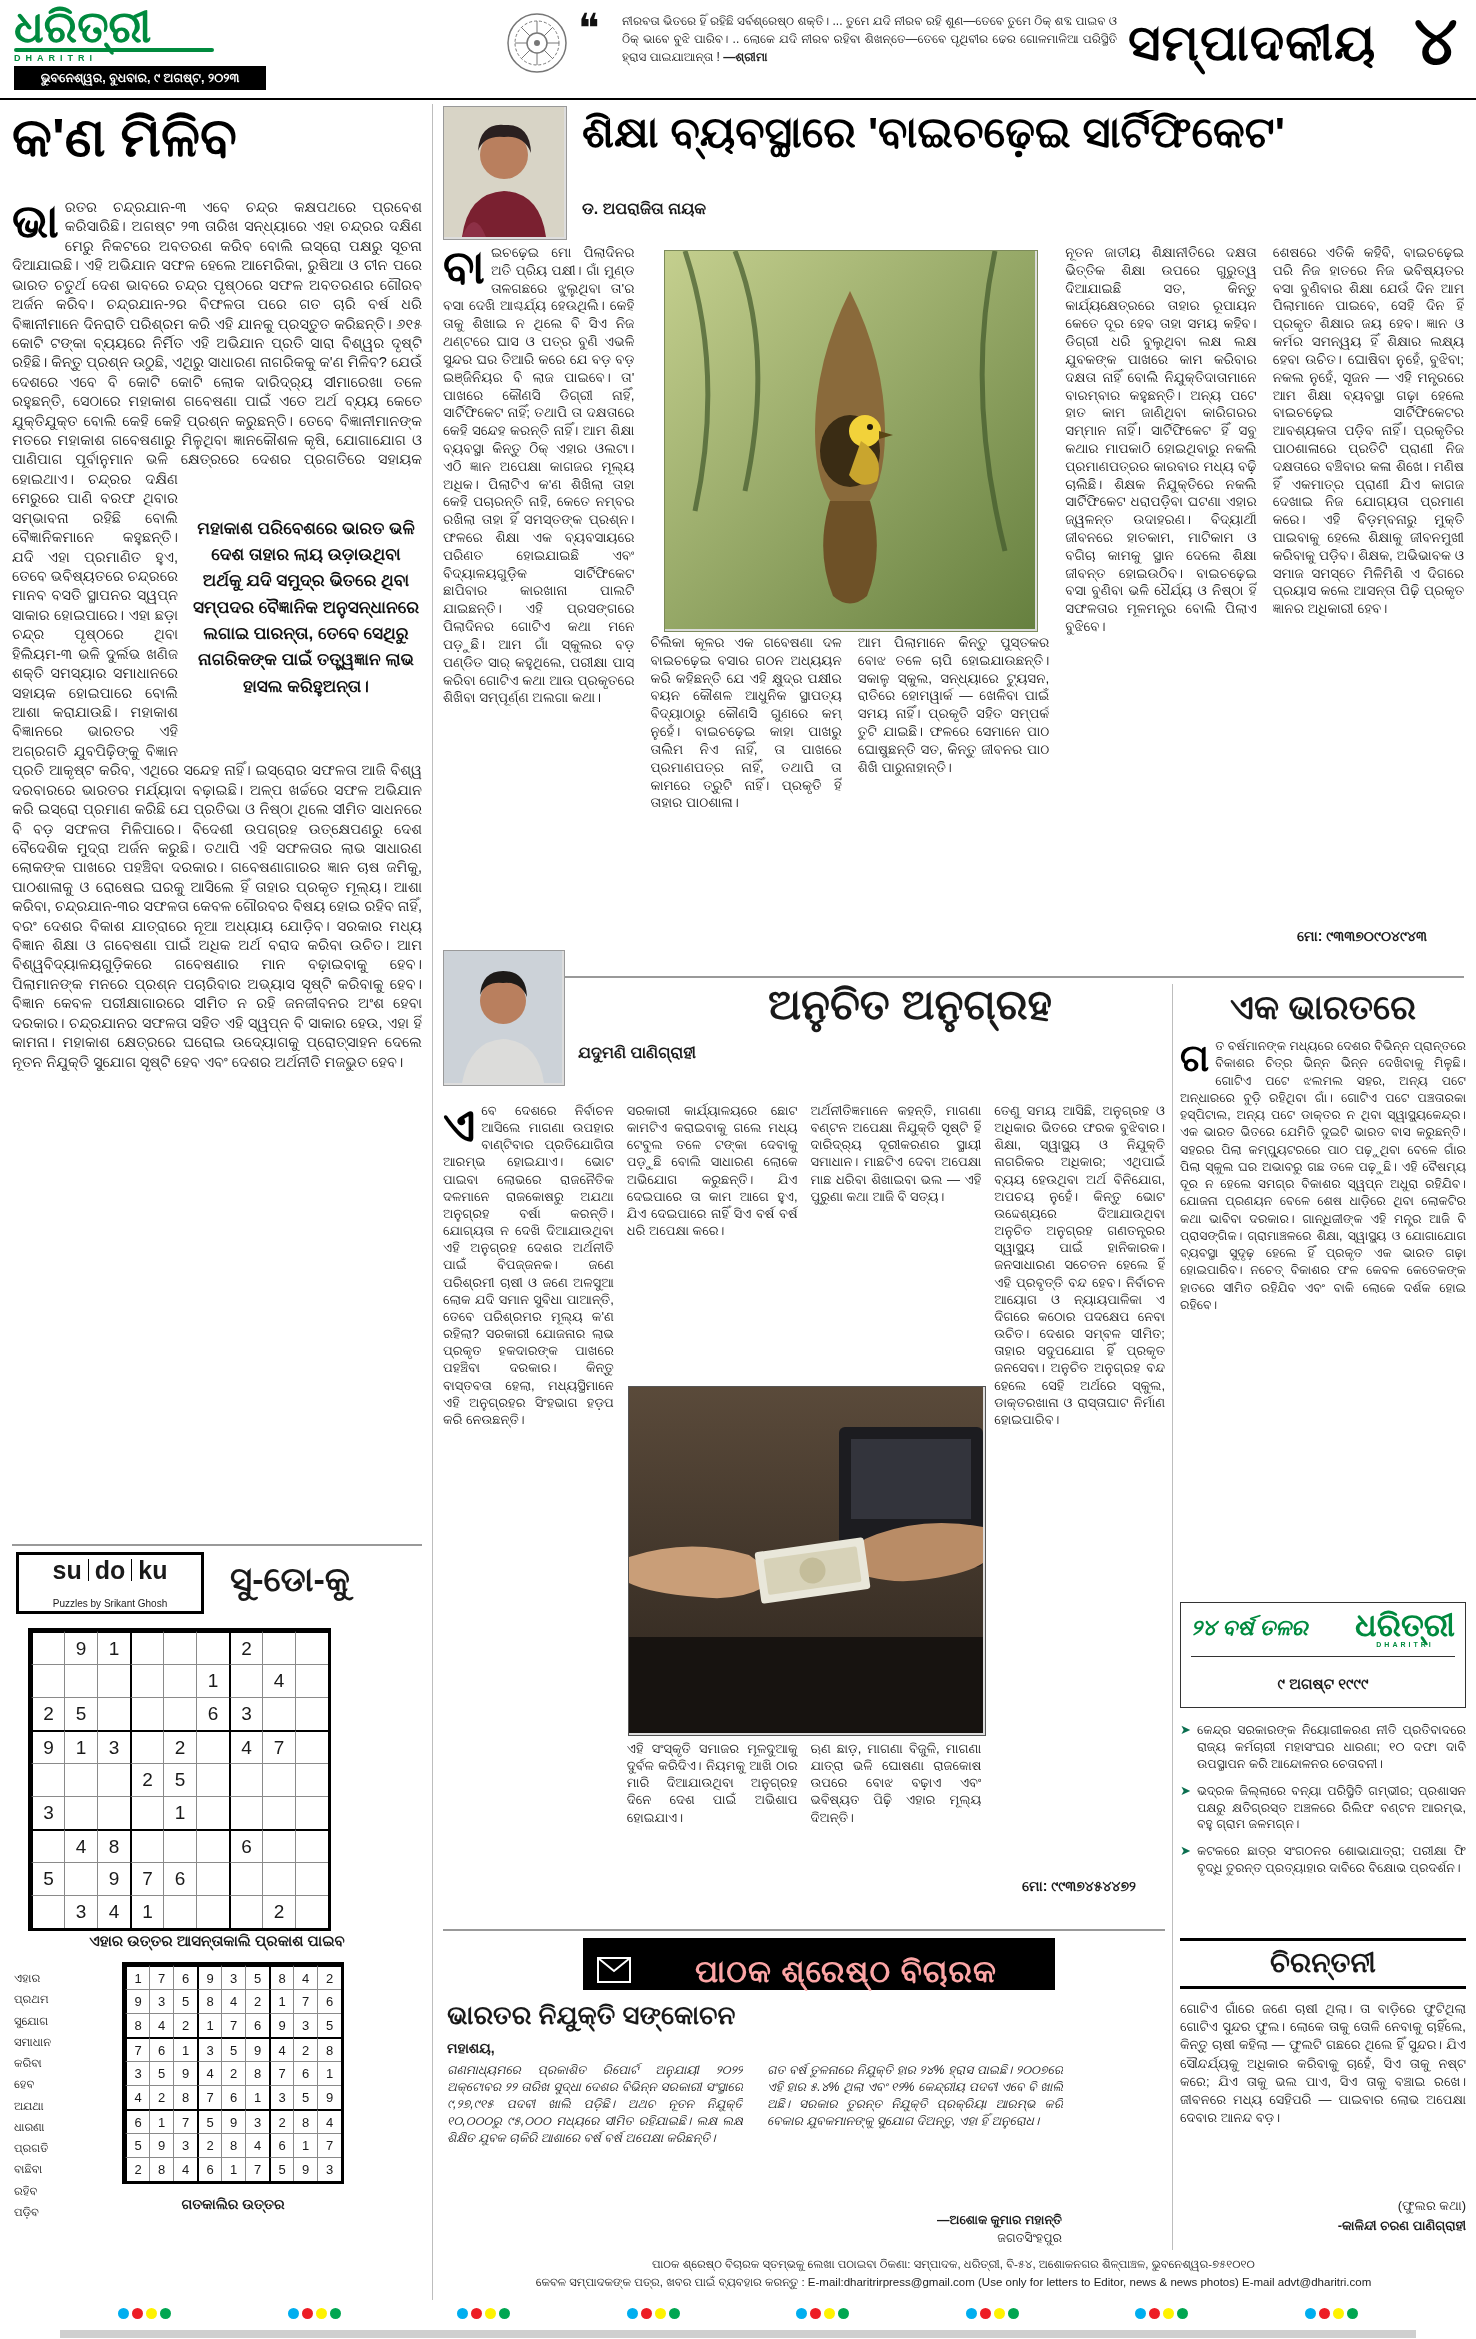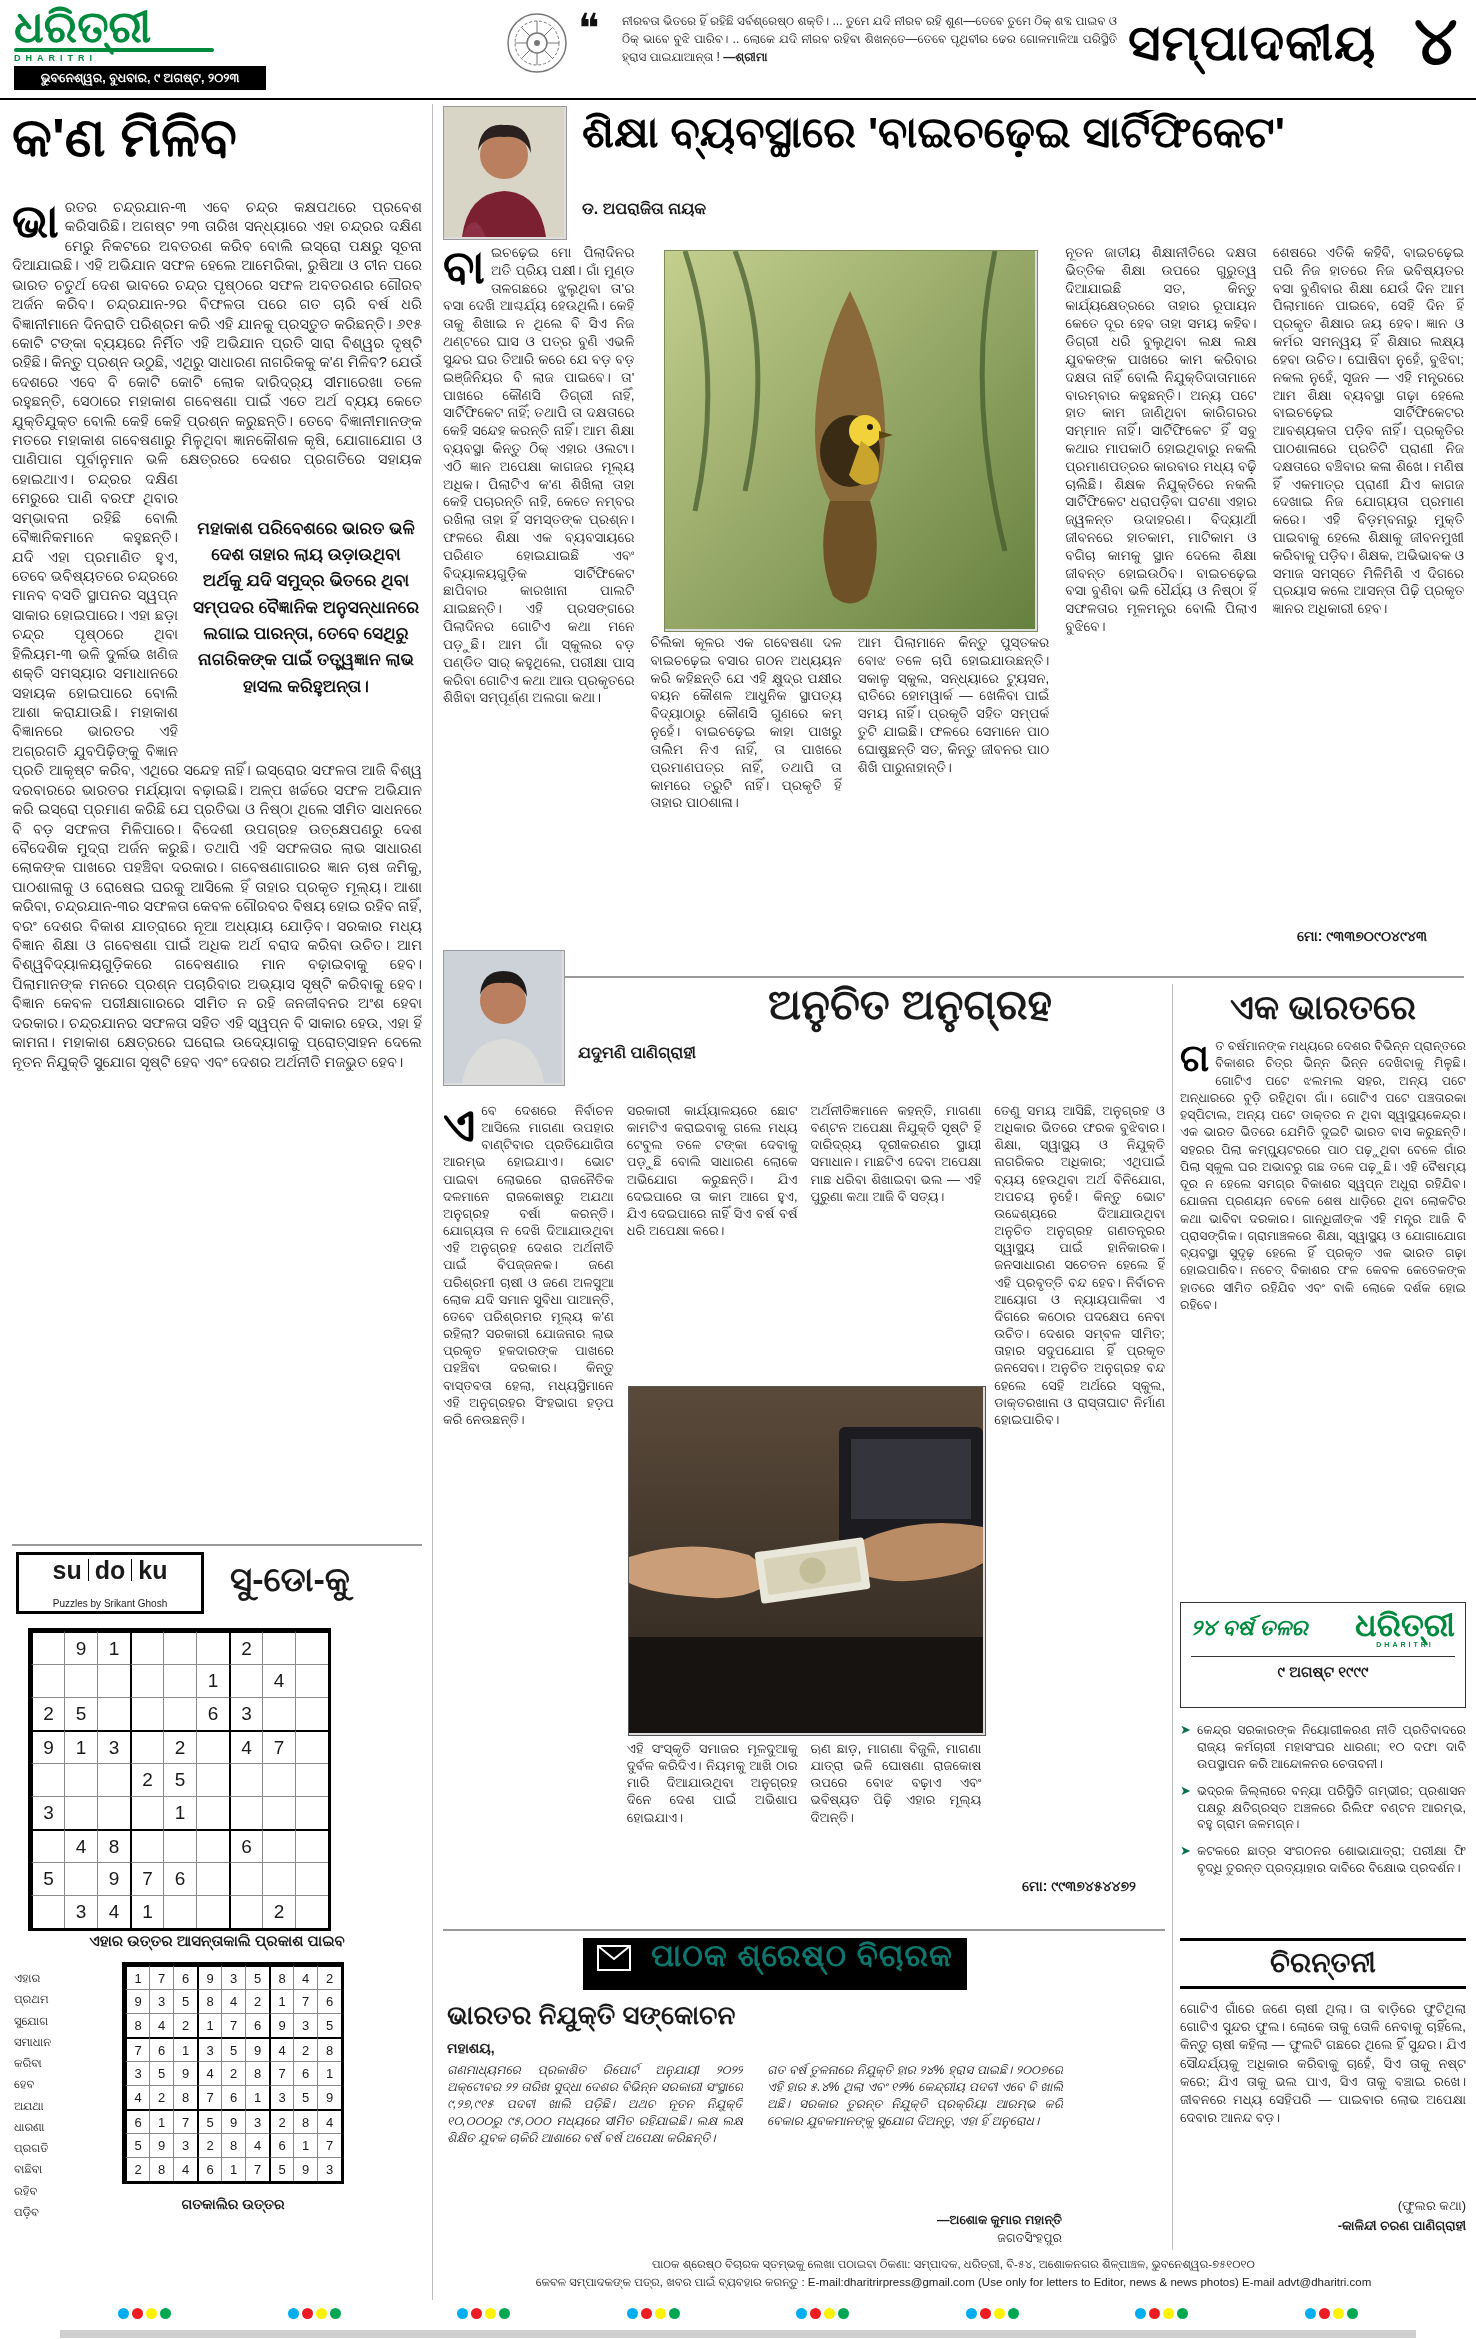--- a/index.html
+++ b/index.html
@@ -87,32 +87,32 @@
 
   
   #ekb-title{left:1180px;top:988px;width:286px;text-align:center;font-size:34px;font-weight:bold;}
   #ekb-body{left:1180px;top:1038px;width:286px;height:552px;font-size:12.5px;line-height:1.38;}
   #ekb-body .dropcap{font-size:38px;}
   #box24{left:1180px;top:1602px;width:286px;height:106px;border:1.5px solid #333;box-sizing:border-box;padding:6px 10px;}
   #box24 .row{display:flex;align-items:center;justify-content:space-between;}
   #box24 .y24-label{font-size:22px;font-weight:bold;color:#008a3e;font-style:italic;line-height:1.1;}
   #box24 .y24-logo{font-family:"Liberation Serif",serif;font-size:32px;font-weight:bold;color:#008a3e;line-height:1;}
   #box24 .y24-logosub{font-size:7px;letter-spacing:3px;color:#008a3e;text-align:center;font-weight:bold;}
-  #box24 .y24-date{border-top:1.5px solid #333;margin-top:8px;padding-top:6px;text-align:center;font-size:15px;font-weight:bold;}
+  #box24 .y24-date{border-top:1.5px solid #333;margin-top:8px;padding-top:18px;text-align:center;font-size:15px;font-weight:bold;}
   #briefs{left:1180px;top:1722px;width:286px;height:206px;overflow:hidden;}
   .brief-item{display:flex;gap:6px;font-size:12.5px;line-height:1.35;margin-bottom:10px;text-align:justify;}
   .brief-item .marker{color:#0b6e4f;font-size:13px;line-height:1.3;}
   #chir-title{left:1180px;top:1938px;width:286px;text-align:center;font-size:28px;font-weight:bold;
       border-top:3px solid #000;border-bottom:3px solid #000;padding:6px 0;box-sizing:border-box;}
   #chir-body{left:1180px;top:2000px;width:286px;height:192px;font-size:13px;line-height:1.4;}
   #chir-attr{left:1180px;top:2196px;width:286px;text-align:right;font-size:13px;line-height:1.5;}
   #chir-attr .chir-author{font-weight:bold;}
 
   
-  #readers-banner{left:583px;top:1938px;width:384px;height:52px;background:#000;color:#0f766e;display:flex;align-items:flex-start;}
+  #readers-banner{left:583px;top:1938px;width:472px;height:52px;background:#000;color:#fca5a5;display:flex;align-items:flex-end;}
   #mail-icon{width:46px;height:40px;margin-left:8px;display:flex;align-items:center;justify-content:center;}
   #readers-banner .banner-text{flex:1;text-align:center;font-size:31px;font-weight:bold;letter-spacing:1px;}
   #letter-subhead{left:447px;top:2000px;width:620px;font-size:26px;font-weight:bold;}
   #letter-salutation{left:447px;top:2040px;font-size:14px;font-weight:bold;}
   #letter-body{left:447px;top:2062px;width:616px;height:148px;display:flex;gap:24px;font-style:italic;}
   #letter-body .lcol{flex:1;overflow:hidden;font-size:12.3px;line-height:1.38;}
   #letter-sig{left:770px;top:2212px;width:292px;text-align:right;font-size:12.5px;line-height:1.4;}
   #letter-sig .sig-name{font-weight:bold;}
 
   

